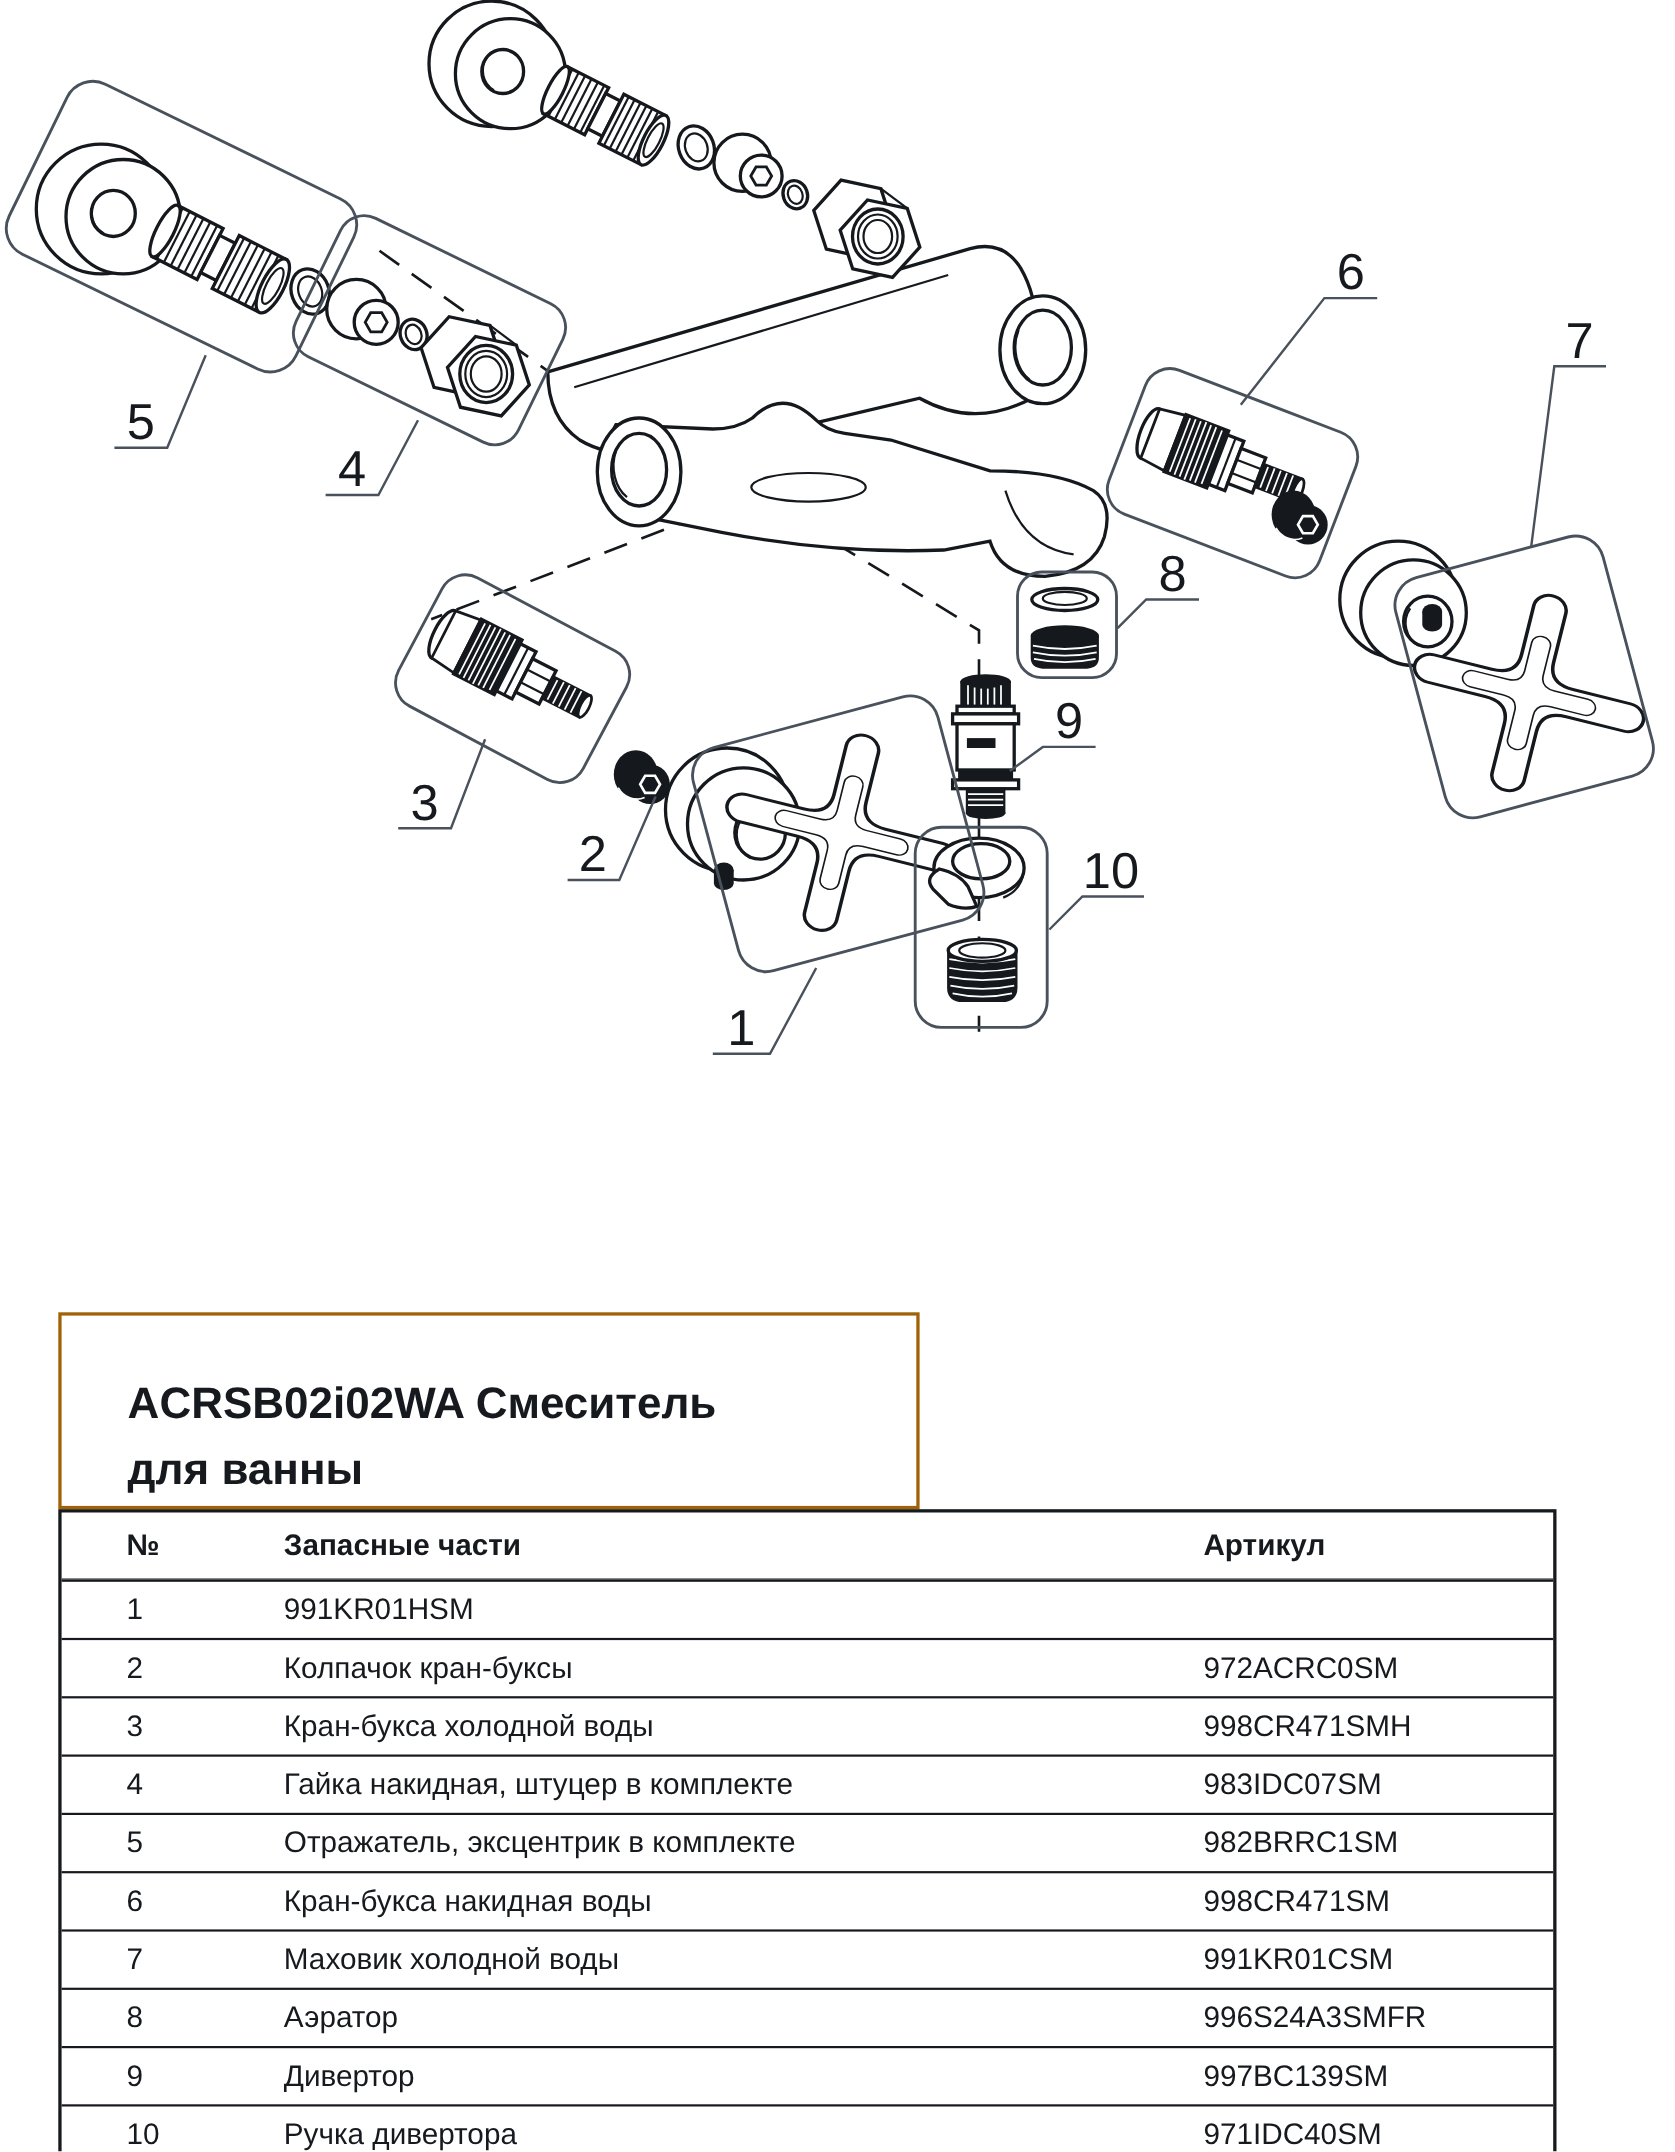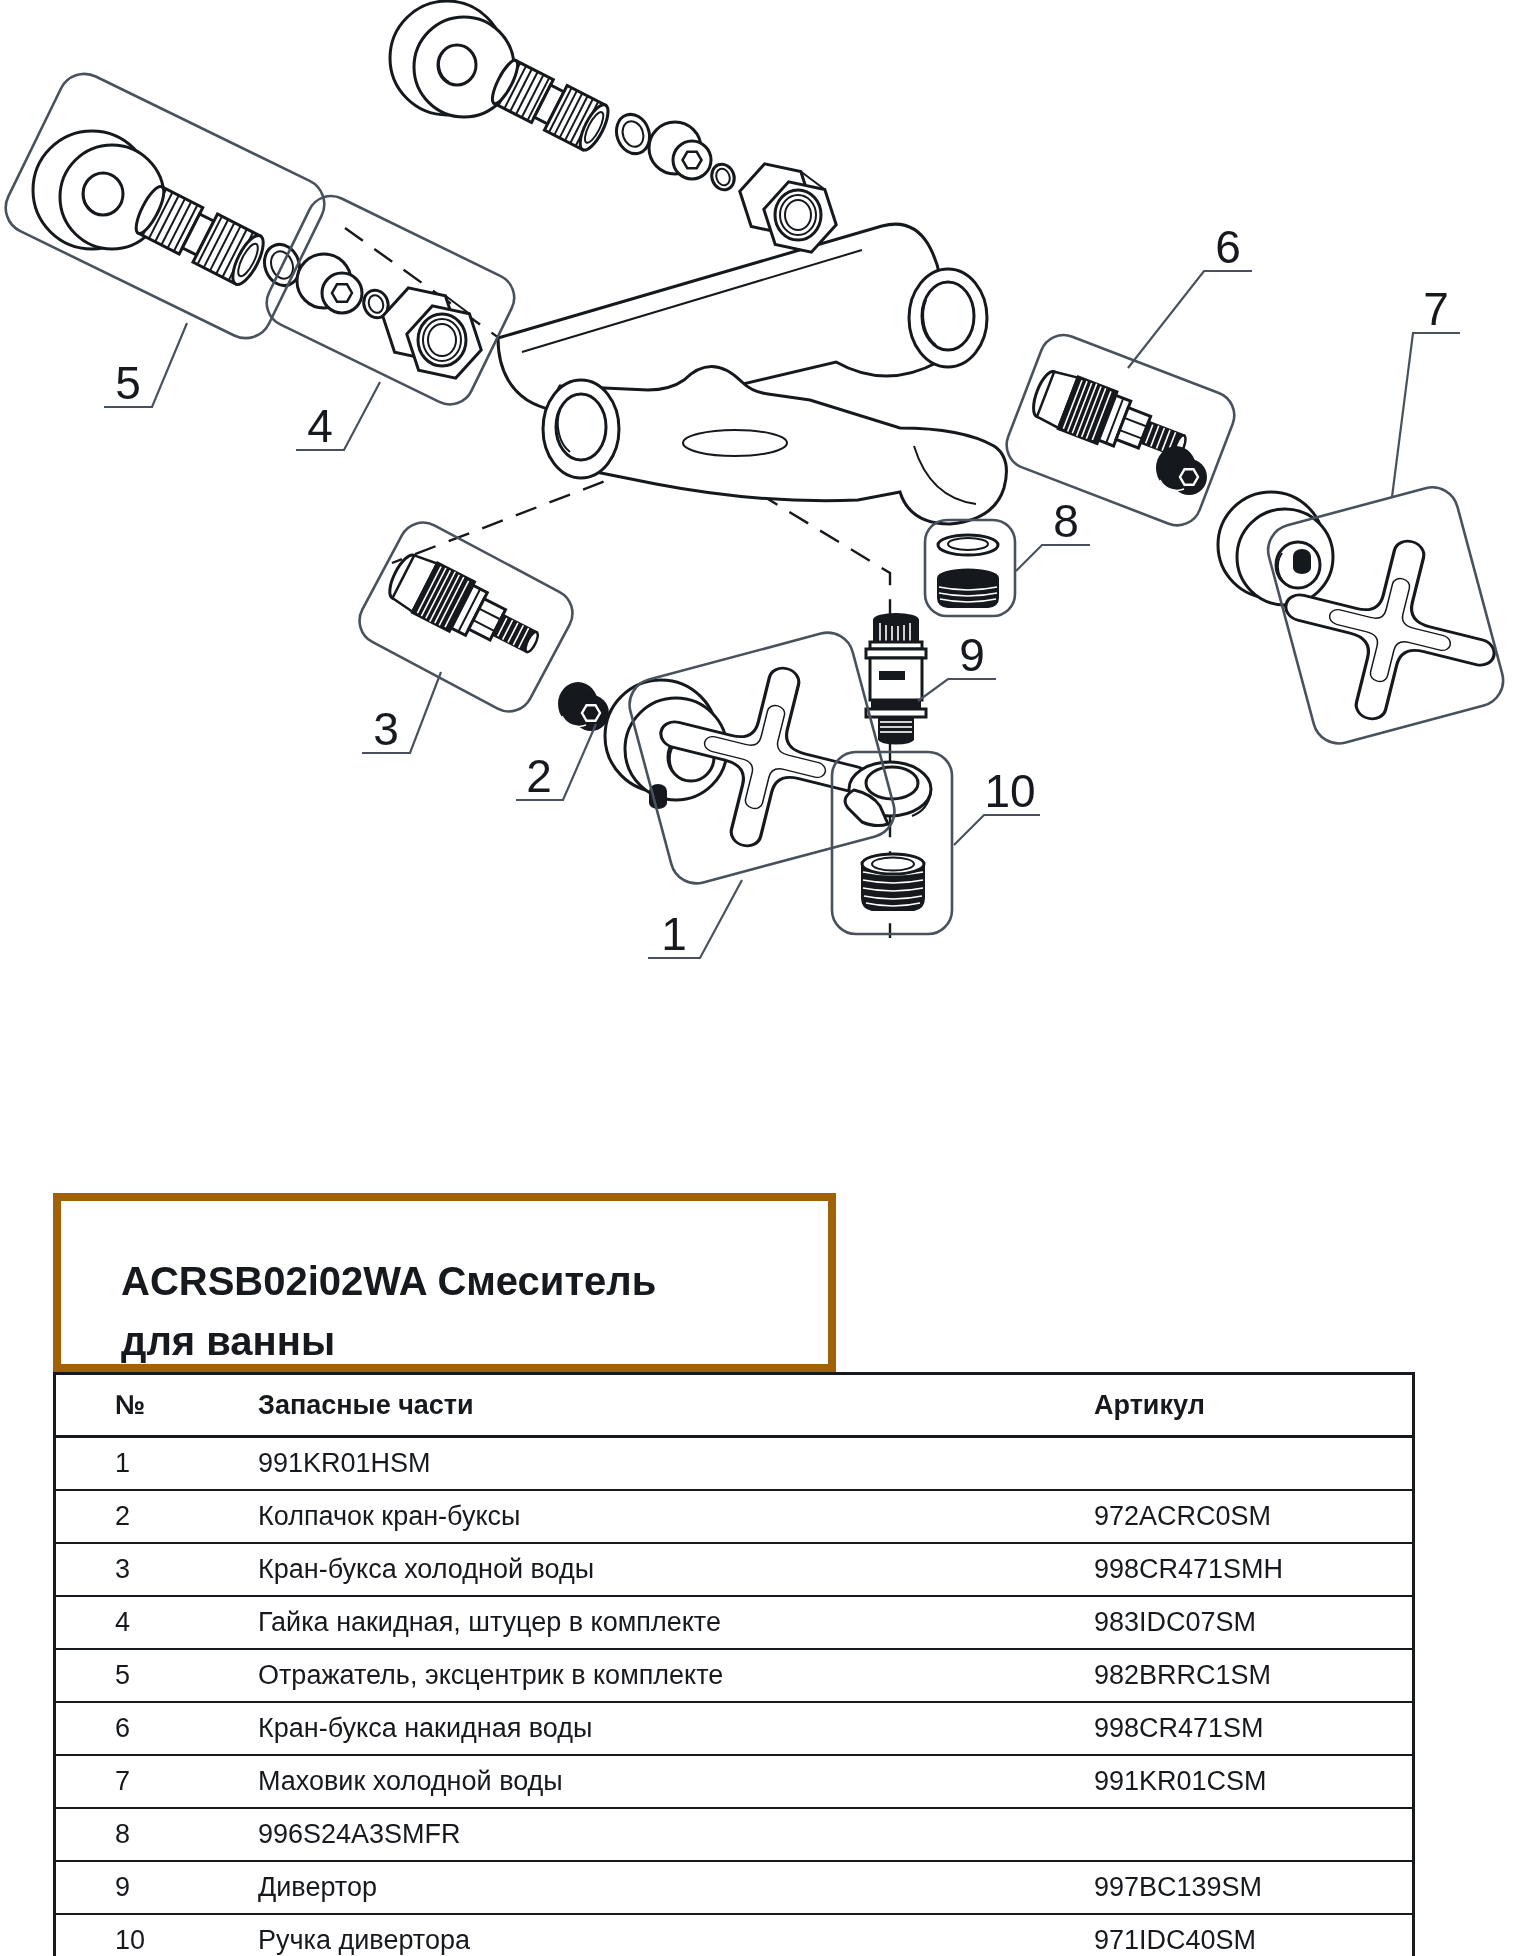--- a/index.html
+++ b/index.html
@@ -10,21 +10,21 @@
   .part{fill:#fff;stroke:#15191d;stroke-width:3;}
   .thin{fill:none;stroke:#15191d;stroke-width:2;}
   .dark{fill:#15191d;stroke:#15191d;stroke-width:2;}
   .wline{stroke:#fff;stroke-width:1.6;fill:none;}
   .cobox{fill:none;stroke:#49525c;stroke-width:2.6;}
   .leader{fill:none;stroke:#49525c;stroke-width:2.2;}
   .dash{fill:none;stroke:#15191d;stroke-width:2.4;stroke-dasharray:22 14;}
   .callout{font-size:46px;}
   
   .title-box{position:absolute;left:53px;top:1193px;width:783px;height:179px;box-sizing:border-box;
-             border:8px solid #a16207;padding:50px 0 0 60px;font-size:40px;font-weight:600;line-height:60px;}
+             border:3px solid #a16207;padding:50px 0 0 60px;font-size:40px;font-weight:600;line-height:60px;}
   .ptable{position:absolute;left:53px;top:1372px;width:1362px;box-sizing:border-box;border:3px solid #16191d;}
   .prow{display:flex;align-items:center;height:51px;border-top:2px solid #16191d;font-size:27px;}
   .prow.head{height:60px;border-top:none;font-weight:bold;border-bottom:1px solid #16191d;}
   .c-num{width:202px;padding-left:59px;box-sizing:border-box;flex:none;}
   .c-part{flex:1;}
   .c-art{width:318px;flex:none;}
 </style>
 </head>
 <body>
 
@@ -342,20 +342,21 @@
     <div class="c-part">Кран-букса накидная воды</div>
     <div class="c-art">998CR471SM</div>
   </div>
   <div class="prow">
     <div class="c-num">7</div>
     <div class="c-part">Маховик холодной воды</div>
     <div class="c-art">991KR01CSM</div>
   </div>
   <div class="prow">
     <div class="c-num">8</div>
+    <div class="c-part">Аэратор</div>
     <div class="c-art">996S24A3SMFR</div>
   </div>
   <div class="prow">
     <div class="c-num">9</div>
     <div class="c-part">Дивертор</div>
     <div class="c-art">997BC139SM</div>
   </div>
   <div class="prow">
     <div class="c-num">10</div>
     <div class="c-part">Ручка дивертора</div>

